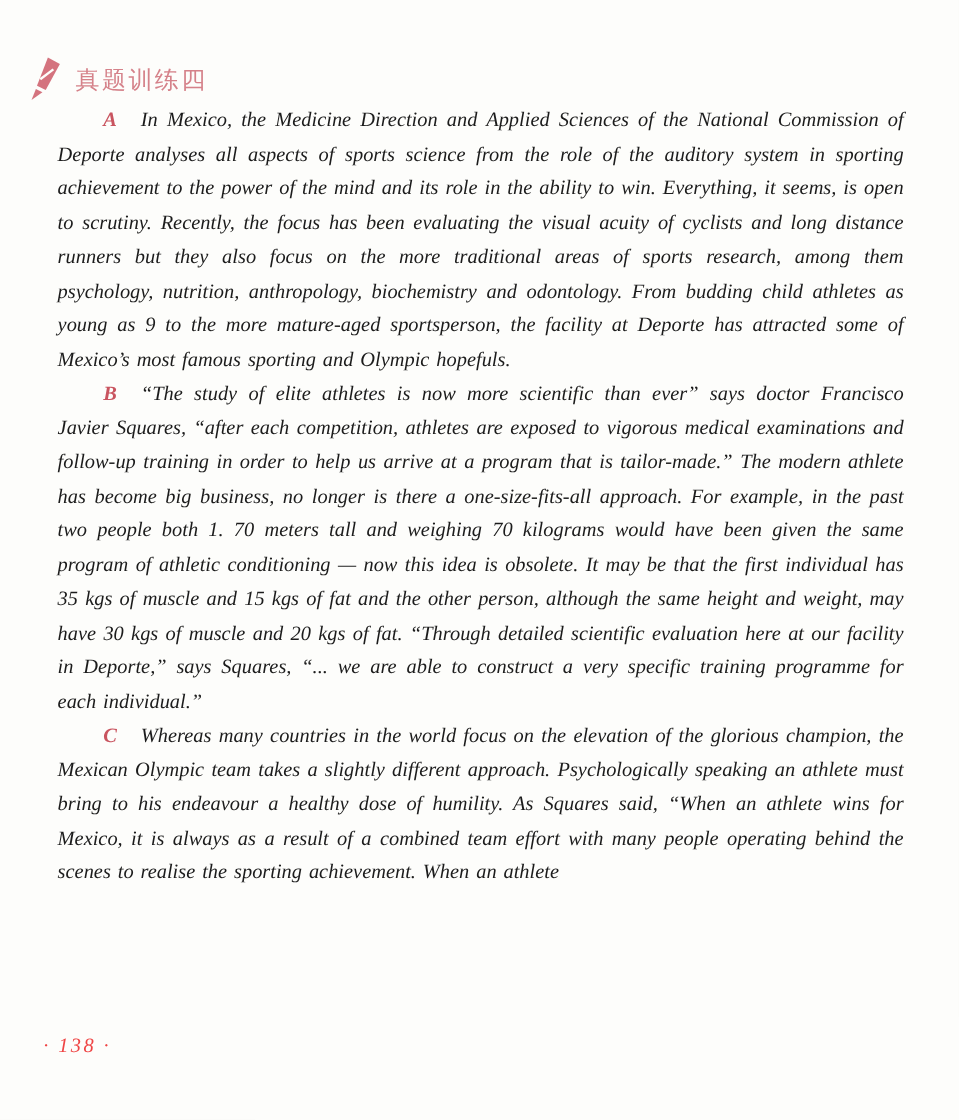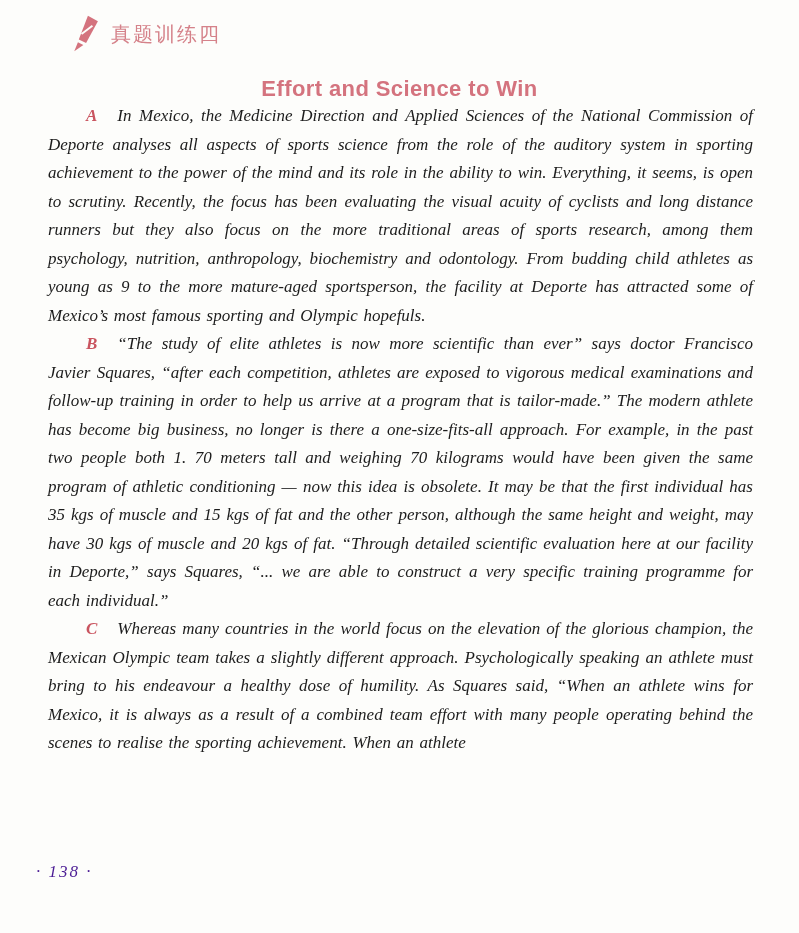--- a/index.html
+++ b/index.html
@@ -12,22 +12,23 @@
   .page {
     position: relative;
     width: 799px; height: 933px;
     background: #fdfdfb;
     color: #1c1c1c;
     overflow: hidden;
   }
   
   .page-header {
     display: flex; align-items: center;
-    padding: 14px 0 0 72px;
+    padding: 14px 0 0 24px;
     gap: 9px;
+    margin-top: 32px;
   }
   .pencil-icon { width: 30px; height: 40px; flex: 0 0 auto; }
   .header-label {
     font-family: "Liberation Sans", sans-serif;
     font-size: 20px;
     letter-spacing: 2px;
     color: #d5828a;
   }
   
   .passage-title {
@@ -65,40 +66,39 @@
     margin-right: 20px;
     font-size: 17px;
   }
   
   .page-footer {
     position: absolute;
     left: 36px; top: 862px;
     font-style: italic;
     font-size: 17px;
     letter-spacing: 2px;
-    color: #4c1d95;
+    color: #ef4444;
   }
 </style>
 </head>
 <body>
 
 <div class="page">
 
   <header class="page-header">
     <svg class="pencil-icon" viewBox="0 0 32 44" xmlns="http://www.w3.org/2000/svg" aria-hidden="true">
       <g fill="#d4737e">
         <path d="M17 2 L28 8 L15 32 L7 28 Z"></path>
         <path d="M6 31 L12 34 L2 41 Z"></path>
       </g>
       <path d="M22 13 L10 22" stroke="#fdfdfb" stroke-width="2.2" fill="none"></path>
     </svg>
     <span class="header-label">真题训练四</span>
   </header>
 
-  <h1 class="passage-title">Effort and Science to Win</h1>
 
   <div class="content">
 
 
     <p class="body-para"><span class="para-label">A</span><span>In Mexico, the Medicine Direction and Applied Sciences of the National Commission of Deporte analyses all aspects of sports science from the role of the auditory system in sporting achievement to the power of the mind and its role in the ability to win. Everything, it seems, is open to scrutiny. Recently, the focus has been evaluating the visual acuity of cyclists and long distance runners but they also focus on the more traditional areas of sports research, among them psychology, nutrition, anthropology, biochemistry and odontology. From budding child athletes as young as 9 to the more mature-aged sportsperson, the facility at Deporte has attracted some of Mexico’s most famous sporting and Olympic hopefuls.</span></p>
 
     <p class="body-para"><span class="para-label">B</span><span>“The study of elite athletes is now more scientific than ever” says doctor Francisco Javier Squares, “after each competition, athletes are exposed to vigorous medical examinations and follow-up training in order to help us arrive at a program that is tailor-made.” The modern athlete has become big business, no longer is there a one-size-fits-all approach. For example, in the past two people both 1. 70 meters tall and weighing 70 kilograms would have been given the same program of athletic conditioning — now this idea is obsolete. It may be that the first individual has 35 kgs of muscle and 15 kgs of fat and the other person, although the same height and weight, may have 30 kgs of muscle and 20 kgs of fat. “Through detailed scientific evaluation here at our facility in Deporte,” says Squares, “... we are able to construct a very specific training programme for each individual.”</span></p>
 
     <p class="body-para"><span class="para-label">C</span><span>Whereas many countries in the world focus on the elevation of the glorious champion, the Mexican Olympic team takes a slightly different approach. Psychologically speaking an athlete must bring to his endeavour a healthy dose of humility. As Squares said, “When an athlete wins for Mexico, it is always as a result of a combined team effort with many people operating behind the scenes to realise the sporting achievement. When an athlete</span></p>
 

